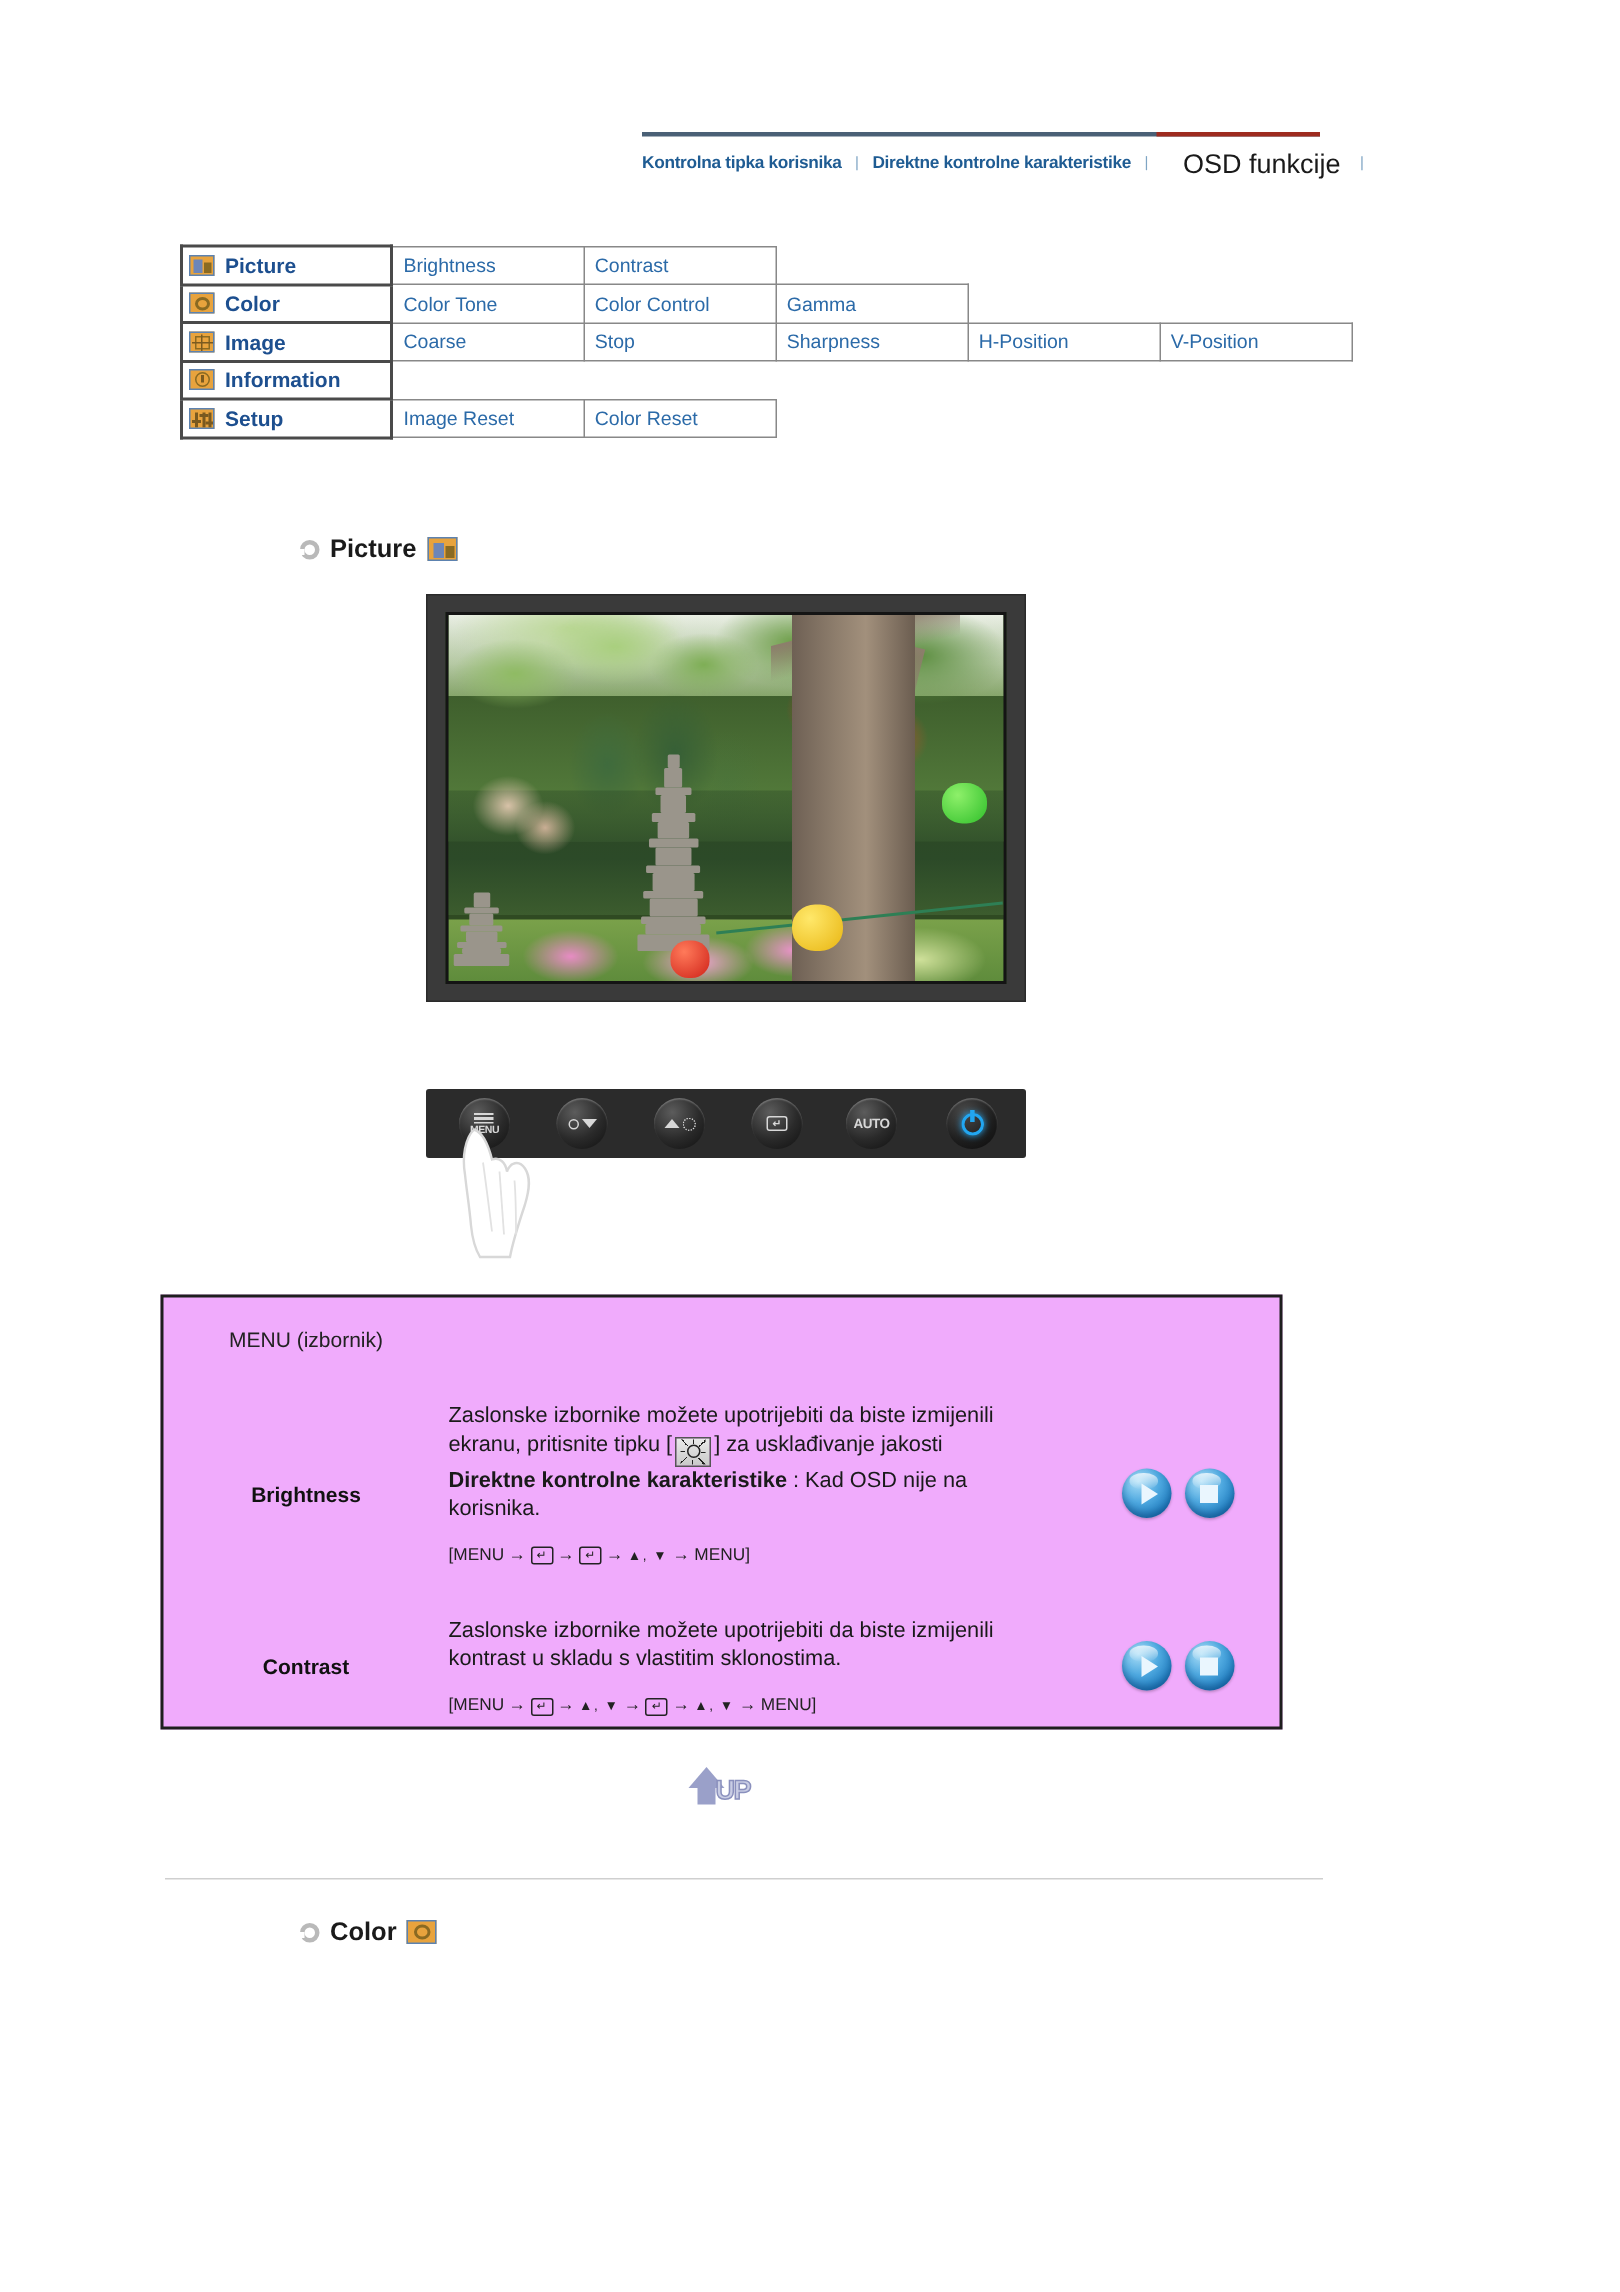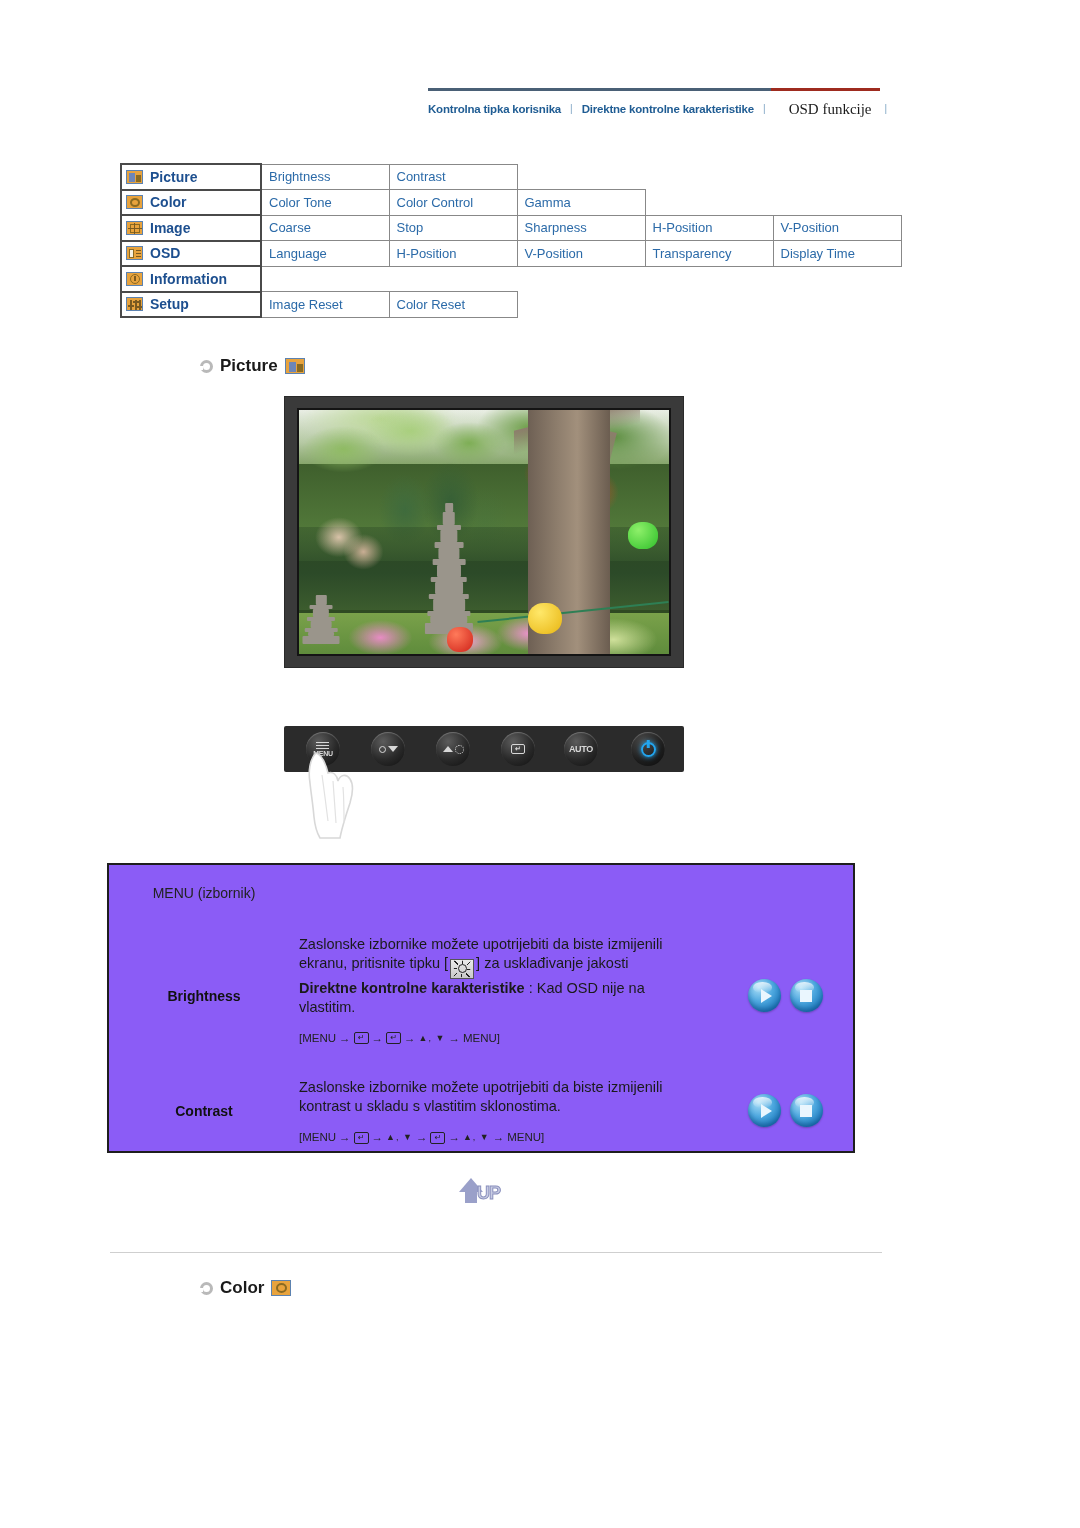--- a/index.html
+++ b/index.html
@@ -37,26 +37,25 @@
   }
   .nav-item {
     font-size: 11.5px;
     font-weight: bold;
     color: #1f5c93;
     white-space: nowrap;
     line-height: 26px;
     letter-spacing: -0.2px;
   }
   .nav-item.active {
-    font-size: 15px;
+    font-size: 18px;
     font-weight: normal;
     color: #1a1a1a;
     padding-left: 14px;
     letter-spacing: 0px;
-    font-family: Liberation Serif, serif;
   }
   .nav-sep {
     color: #7fa5c4;
     font-size: 10px;
     padding: 0 9px;
     line-height: 26px;
   }
   .nav-sep.last { padding-left: 13px; }
 
   
@@ -368,21 +367,21 @@
     width: 62px; height: 95px;
     pointer-events: none;
   }
 
   
   .desctable {
     position: absolute;
     left: 107px; top: 863px;
     width: 748px; height: 290px;
     border: 2px solid #1e1e1e;
-    background: #8b5cf6;
+    background: #f0abfc;
   }
   .desctable .row { display: flex; }
   .hdr { height: 58px; }
   .c-menu  { width: 190px; flex: 0 0 190px; display:flex; align-items:center; justify-content:center; }
   .c-desc  { flex: 1 1 auto; }
   .c-start { width: 136px; flex: 0 0 136px; display:flex; align-items:center; justify-content:center; }
 
   .hdr-label { font-size: 14px; color: #222; text-align: center; line-height: 1.25; }
   .row-label { font-size: 14px; font-weight: bold; color: #111; text-align:center; }
 
@@ -567,38 +566,20 @@
               <i class="c"></i>
             </span>
         <span class="catlabel">Image</span>
       </span>
     </td>
     <td class="sub">Coarse</td>
     <td class="sub">Stop</td>
     <td class="sub">Sharpness</td>
     <td class="sub">H-Position</td>
     <td class="sub">V-Position</td>
-  </tr>
-  <tr>
-    <td class="cat">
-      <span class="catwrap">
-        <span class="micon mi-osd">
-              <i class="a"></i>
-              <i class="b"></i>
-              <i class="c"></i>
-              <i class="d"></i>
-            </span>
-        <span class="catlabel">OSD</span>
-      </span>
-    </td>
-    <td class="sub">Language</td>
-    <td class="sub">H-Position</td>
-    <td class="sub">V-Position</td>
-    <td class="sub">Transparency</td>
-    <td class="sub">Display Time</td>
   </tr>
   <tr>
     <td class="cat">
       <span class="catwrap">
         <span class="micon mi-inf">
               <i class="a"></i>
               <i class="b"></i>
             </span>
         <span class="catlabel">Information</span>
       </span>
@@ -741,21 +722,21 @@
       <span class="row-label">Brightness</span>
     </div>
     <div class="c-desc desc-body">
       <div>Zaslonske izbornike možete upotrijebiti da biste izmijenili</div>
       <div>
         <span>ekranu, pritisnite tipku [</span><span class="sun-inline"></span><span>] za usklađivanje jakosti</span>
       </div>
       <div>
         <b>Direktne kontrolne karakteristike</b><span> : Kad OSD nije na</span>
       </div>
-      <div>vlastitim.</div>
+      <div>korisnika.</div>
       <div class="seq">
         <span>[MENU</span>
         <span>→</span>
         <span class="ent">↵</span>
         <span>→</span>
         <span class="ent">↵</span>
         <span>→</span>
         <span class="updn">▲, ▼</span>
         <span>→</span>
         <span>MENU]</span>

